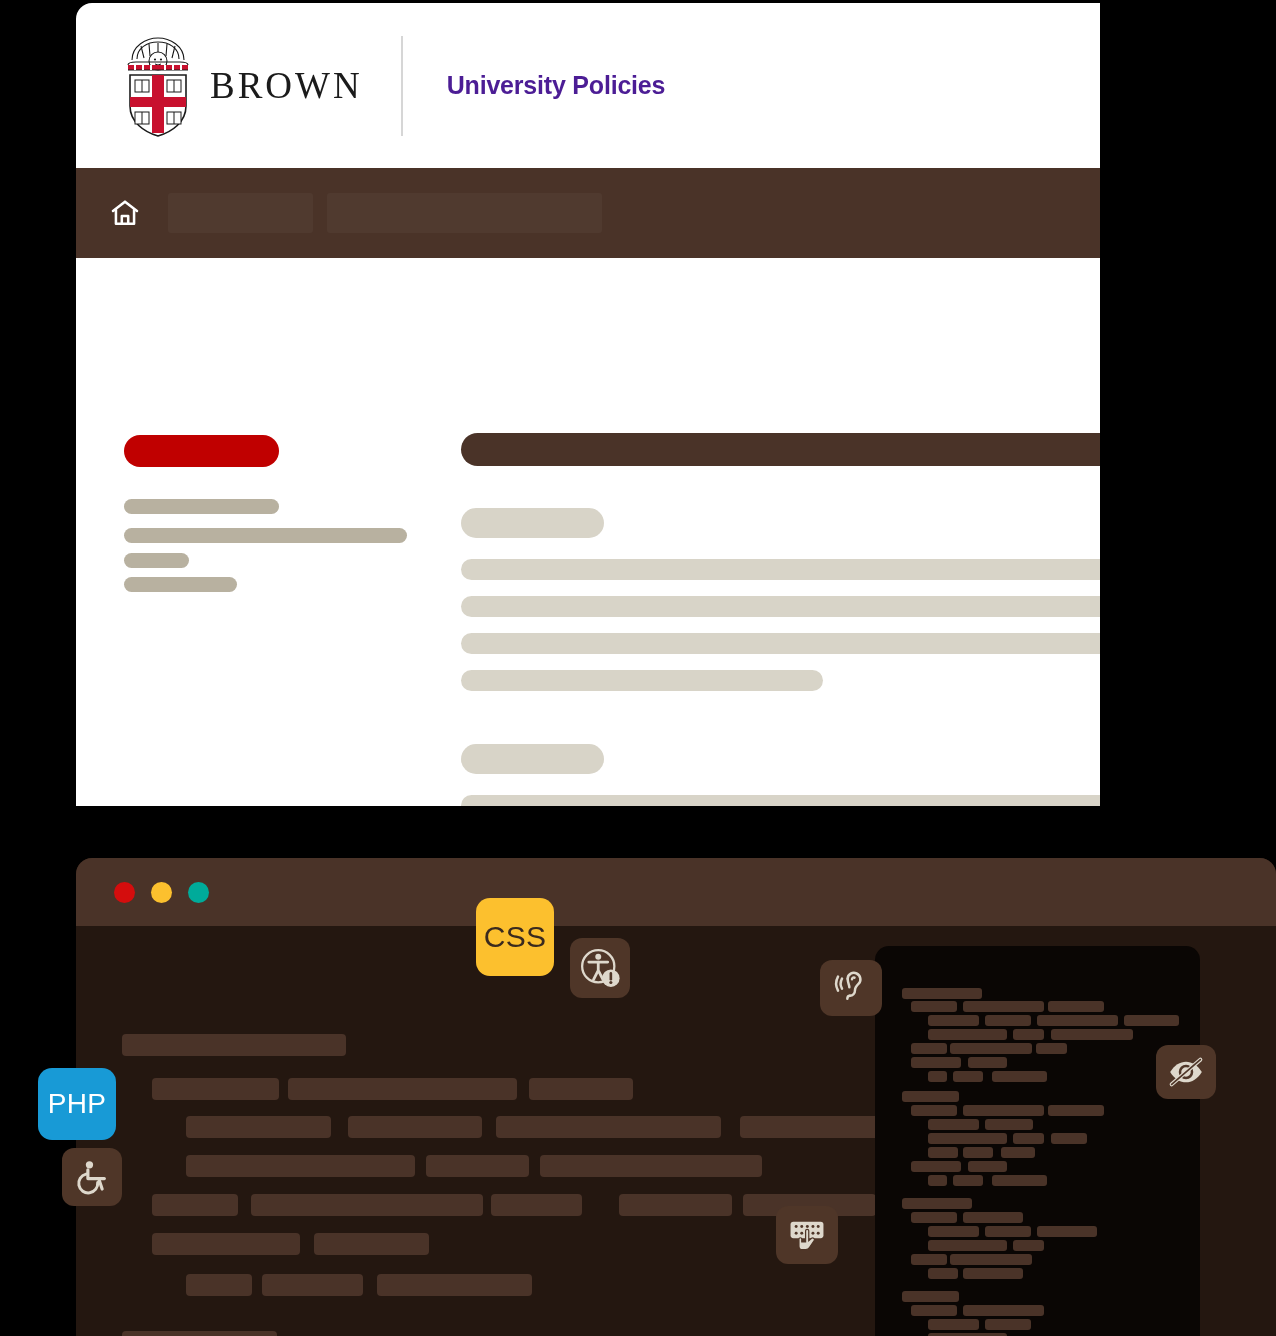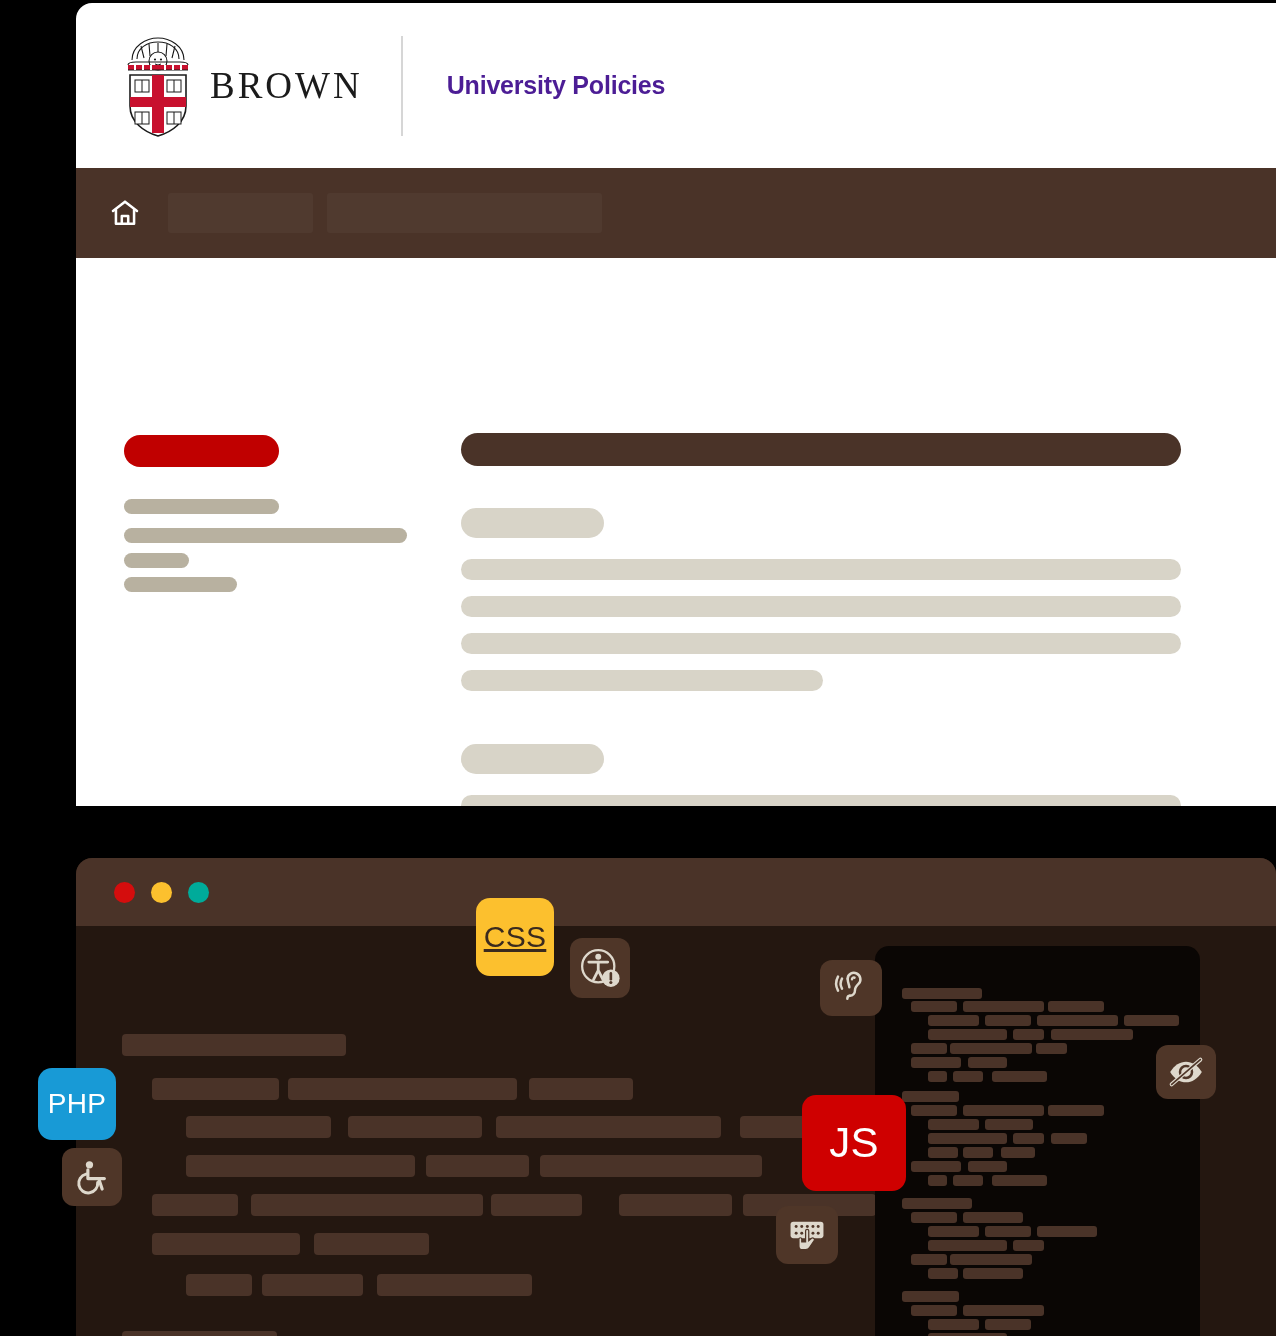--- a/index.html
+++ b/index.html
@@ -8,21 +8,21 @@
     background: #000000;
     font-family: "Liberation Sans", sans-serif;
     overflow: hidden;
   }
   .stage { position: relative; width: 1276px; height: 1336px; }
 
   
   .browser-card {
     position: absolute;
     left: 76px; top: 3px;
-    width: 1200px; height: 803px;
+    width: 1024px; height: 803px;
     background: #ffffff;
     border-top-left-radius: 16px;
     overflow: hidden;
   }
   .brand-bar {
     height: 165px;
     display: flex; align-items: center;
     padding-left: 44px;
   }
   .brand-logo { display: flex; align-items: center; gap: 14px; }
@@ -120,21 +120,21 @@
 
   
   .badge {
     position: absolute;
     display: flex; align-items: center; justify-content: center;
     border-radius: 14px;
     color: #ffffff;
     font-weight: normal;
     letter-spacing: 0.3px;
   }
-  .badge-css  { background: #fcc02e; color: #3a2a1e; text-decoration: underline; }
+  .badge-css  { background: #fcc02e; color: #3a2a1e; }
   .badge-php  { background: #189ad6; }
   .badge-js   { background: #cf0000; }
   .badge-html { background: #08877c; }
 
   .a11y-chip {
     position: absolute;
     background: #4f3628;
     border-radius: 12px;
     display: flex; align-items: center; justify-content: center;
   }
@@ -321,23 +321,20 @@
       </div>
     </div>
   </div>
 
   <div class="badge badge-css" style="left:476px; top:898px; width:78px; height:78px; font-size:30px;">
     <span>CSS</span>
   </div>
   <div class="badge badge-php" style="left:38px; top:1068px; width:78px; height:72px; font-size:28px;">
     <span>PHP</span>
   </div>
-  <div class="badge badge-js" style="left:802px; top:1095px; width:104px; height:96px; font-size:42px;">
-    <span>JS</span>
-  </div>
 
   <div class="a11y-chip" style="left:570px; top:938px; width:60px; height:60px;">
     <span>
       <svg width="42" height="42" viewBox="0 0 24 24">
         <circle cx="11" cy="11" r="9.2" fill="none" stroke="#ded8cc" stroke-width="1.3"></circle>
         <circle cx="11" cy="5.6" r="1.7" fill="#ded8cc"></circle>
         <path d="M5.6 8.6 L16.4 8.6" stroke="#ded8cc" stroke-width="1.6" stroke-linecap="round"></path>
         <path d="M11 8.6 L11 13.4 M11 13.4 L8.3 18.6 M11 13.4 L13.7 18.6" stroke="#ded8cc" stroke-width="1.6" stroke-linecap="round" fill="none"></path>
         <circle cx="18.2" cy="17.8" r="5" fill="#ded8cc"></circle>
         <path d="M18.2 15.1 L18.2 18.4" stroke="#4f3628" stroke-width="1.5" stroke-linecap="round"></path>

